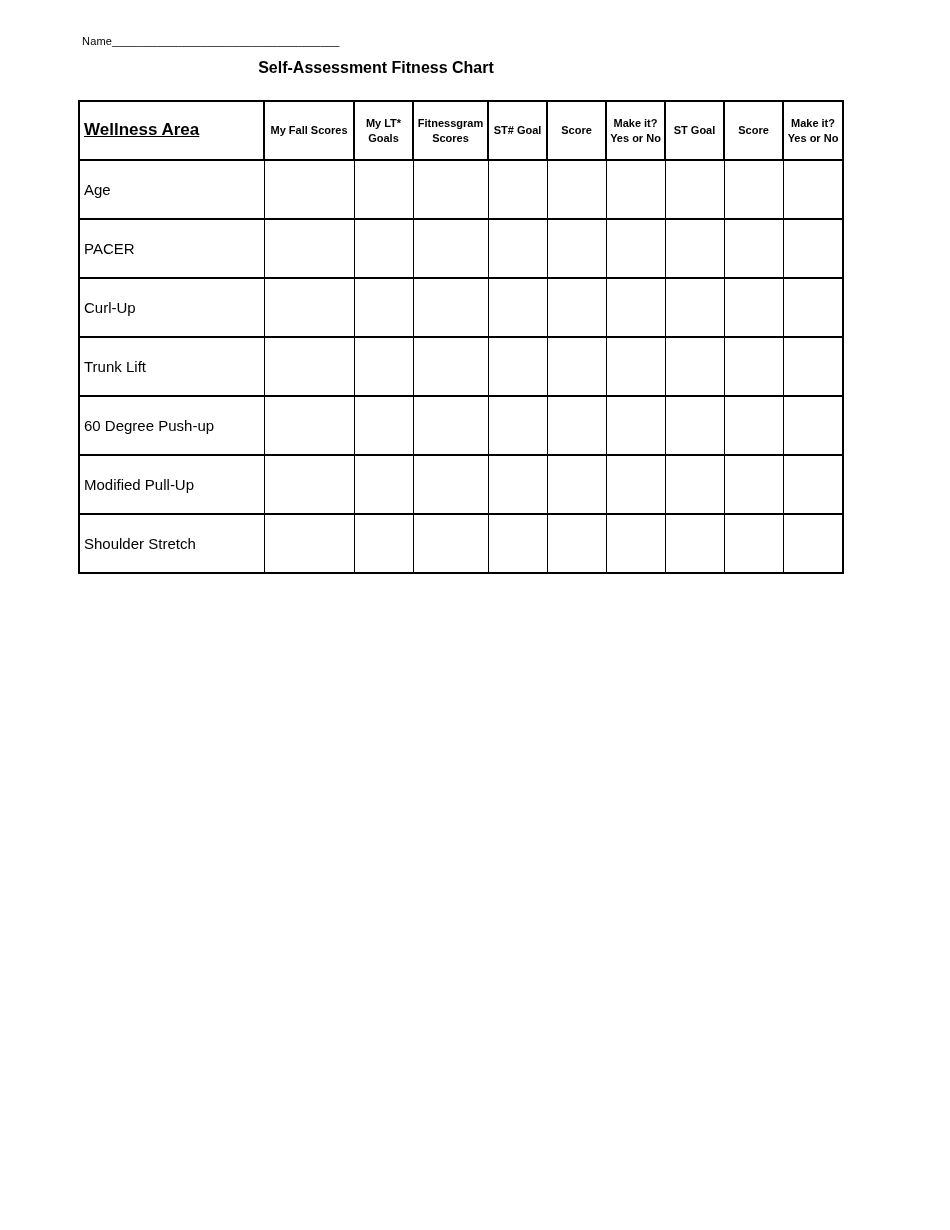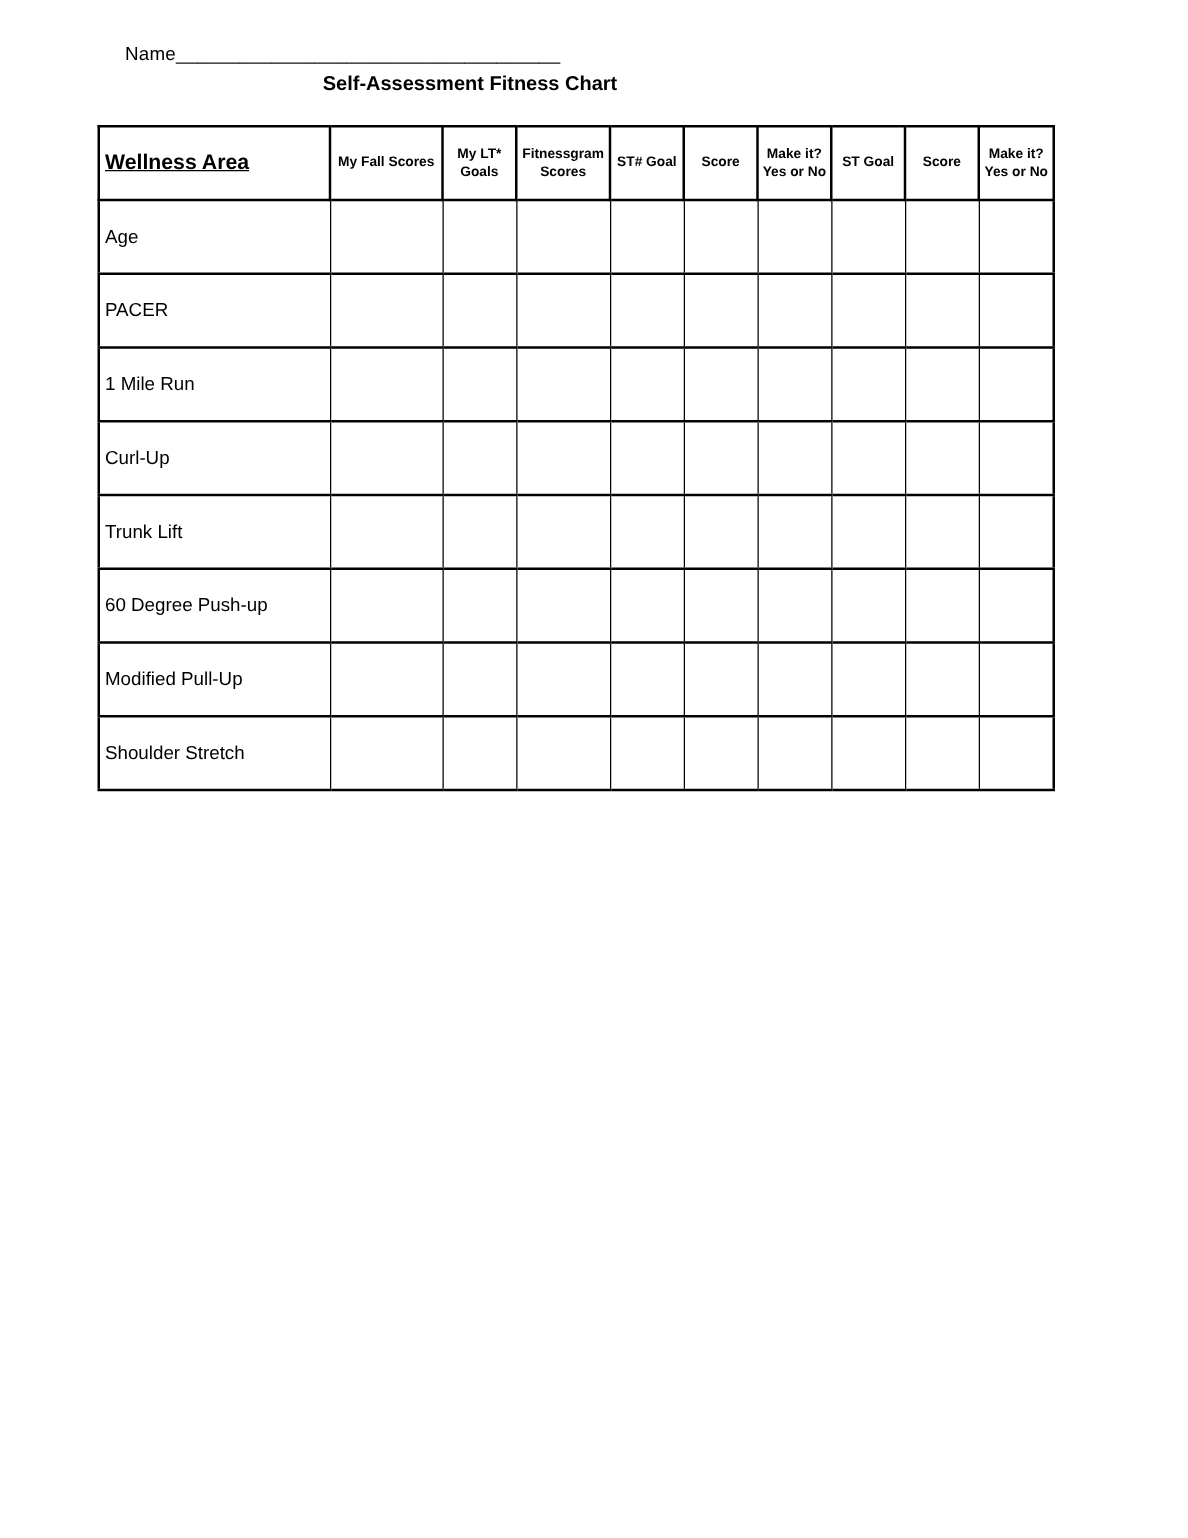--- a/index.html
+++ b/index.html
@@ -5,22 +5,22 @@
   html, body { margin:0; padding:0; }
   body {
     width:950px; height:1230px;
     background:#ffffff; color:#000000;
     font-family:"Liberation Sans", sans-serif;
     position:relative; overflow:hidden;
   }
   .page { position:absolute; inset:0; }
 
   .name-row {
-    position:absolute; left:100px; top:35px;
-    font-size:15px; letter-spacing:0.2px; white-space:nowrap;
+    position:absolute; left:82px; top:35px;
+    font-size:11px; letter-spacing:0.2px; white-space:nowrap;
   }
   .doc-title {
     position:absolute; left:0; top:59px; width:752px;
     text-align:center; font-weight:bold; font-size:16px;
   }
 
   table.fitness {
     position:absolute; left:78px; top:100px; width:765px;
     border-collapse:collapse; table-layout:fixed;
     border:2px solid #000;
@@ -109,32 +109,20 @@
           <td class="blank"></td>
           <td class="blank"></td>
           <td class="blank"></td>
           <td class="blank"></td>
           <td class="blank"></td>
           <td class="blank"></td>
           <td class="blank"></td>
           <td class="blank"></td>
       </tr>
       <tr>
-        <td class="lbl">1 Mile Run</td>
-        <td class="blank"></td>
-          <td class="blank"></td>
-          <td class="blank"></td>
-          <td class="blank"></td>
-          <td class="blank"></td>
-          <td class="blank"></td>
-          <td class="blank"></td>
-          <td class="blank"></td>
-          <td class="blank"></td>
-      </tr>
-      <tr>
         <td class="lbl">Curl-Up</td>
         <td class="blank"></td>
           <td class="blank"></td>
           <td class="blank"></td>
           <td class="blank"></td>
           <td class="blank"></td>
           <td class="blank"></td>
           <td class="blank"></td>
           <td class="blank"></td>
           <td class="blank"></td>

